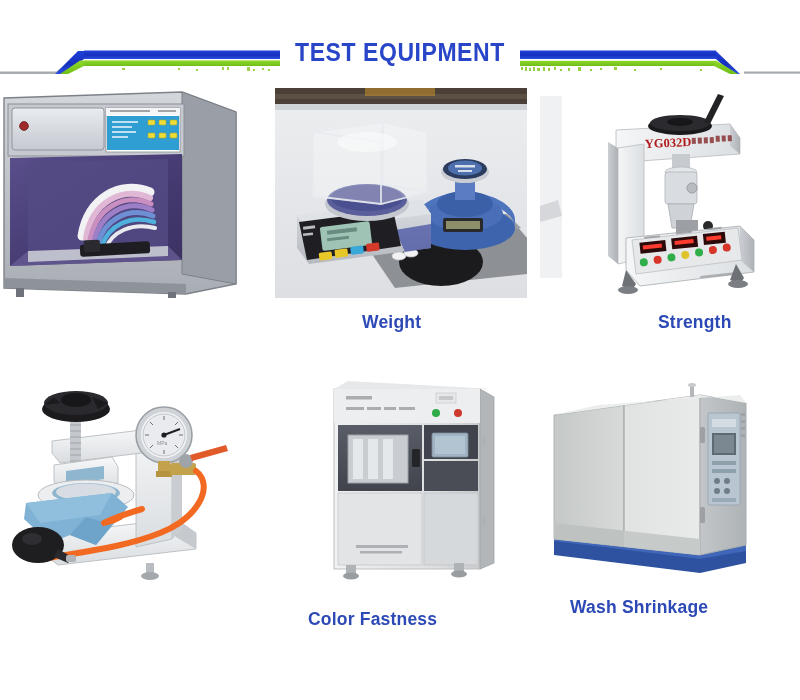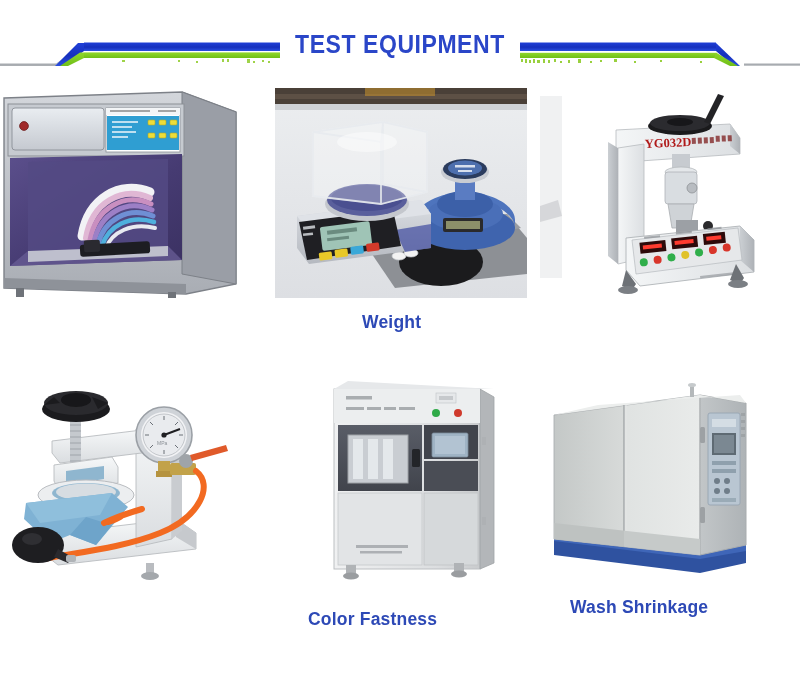--- a/index.html
+++ b/index.html
@@ -9,21 +9,21 @@
   body {
     width: 800px; height: 700px;
     position: relative;
     overflow: hidden;
     font-family: "Liberation Sans", sans-serif;
   }
 
   
   .banner {
     position: absolute;
-    left: 0; top: 0;
+    left: 0; top: 8px;
     width: 648px; height: 88px;
   }
   .banner-svg { display: block; width: 800px; height: 88px; }
   .banner-title {
     position: absolute;
     left: 0; top: 30px;
     width: 800px;
     text-align: center;
     font-family: "Liberation Sans Narrow", "Liberation Sans", sans-serif;
     font-weight: bold;
@@ -398,20 +398,21 @@
           <g fill="#8b8f94" opacity="0.6">
             <rect x="160" y="186" width="36" height="2.5" transform="rotate(-6 178 187)"></rect>
           </g>
 
           <path d="M86,182 L96,196 L92,202 L82,198 Z" fill="#6e7277"></path>
           <ellipse cx="88" cy="202" rx="10" ry="4" fill="#7b7f84"></ellipse>
           <path d="M196,176 L204,190 L200,196 L190,192 Z" fill="#6e7277"></path>
           <ellipse cx="198" cy="196" rx="10" ry="4" fill="#7b7f84"></ellipse>
         </svg>
       </div>
+      <div class="caption" style="margin:14px 0 0 128px;">Strength</div>
     </div>
   </div>
 
   <div class="row" style="margin-top:34px;">
 
     <div class="cell" style="width:270px;">
       <div class="photo-wrap" style="width:252px;height:218px;margin-left:0;">
         <svg class="pic" width="252" height="218" viewBox="0 0 252 218" xmlns="http://www.w3.org/2000/svg">
           <defs>
             <linearGradient id="wpFrame" x1="0" y1="0" x2="0" y2="1">

